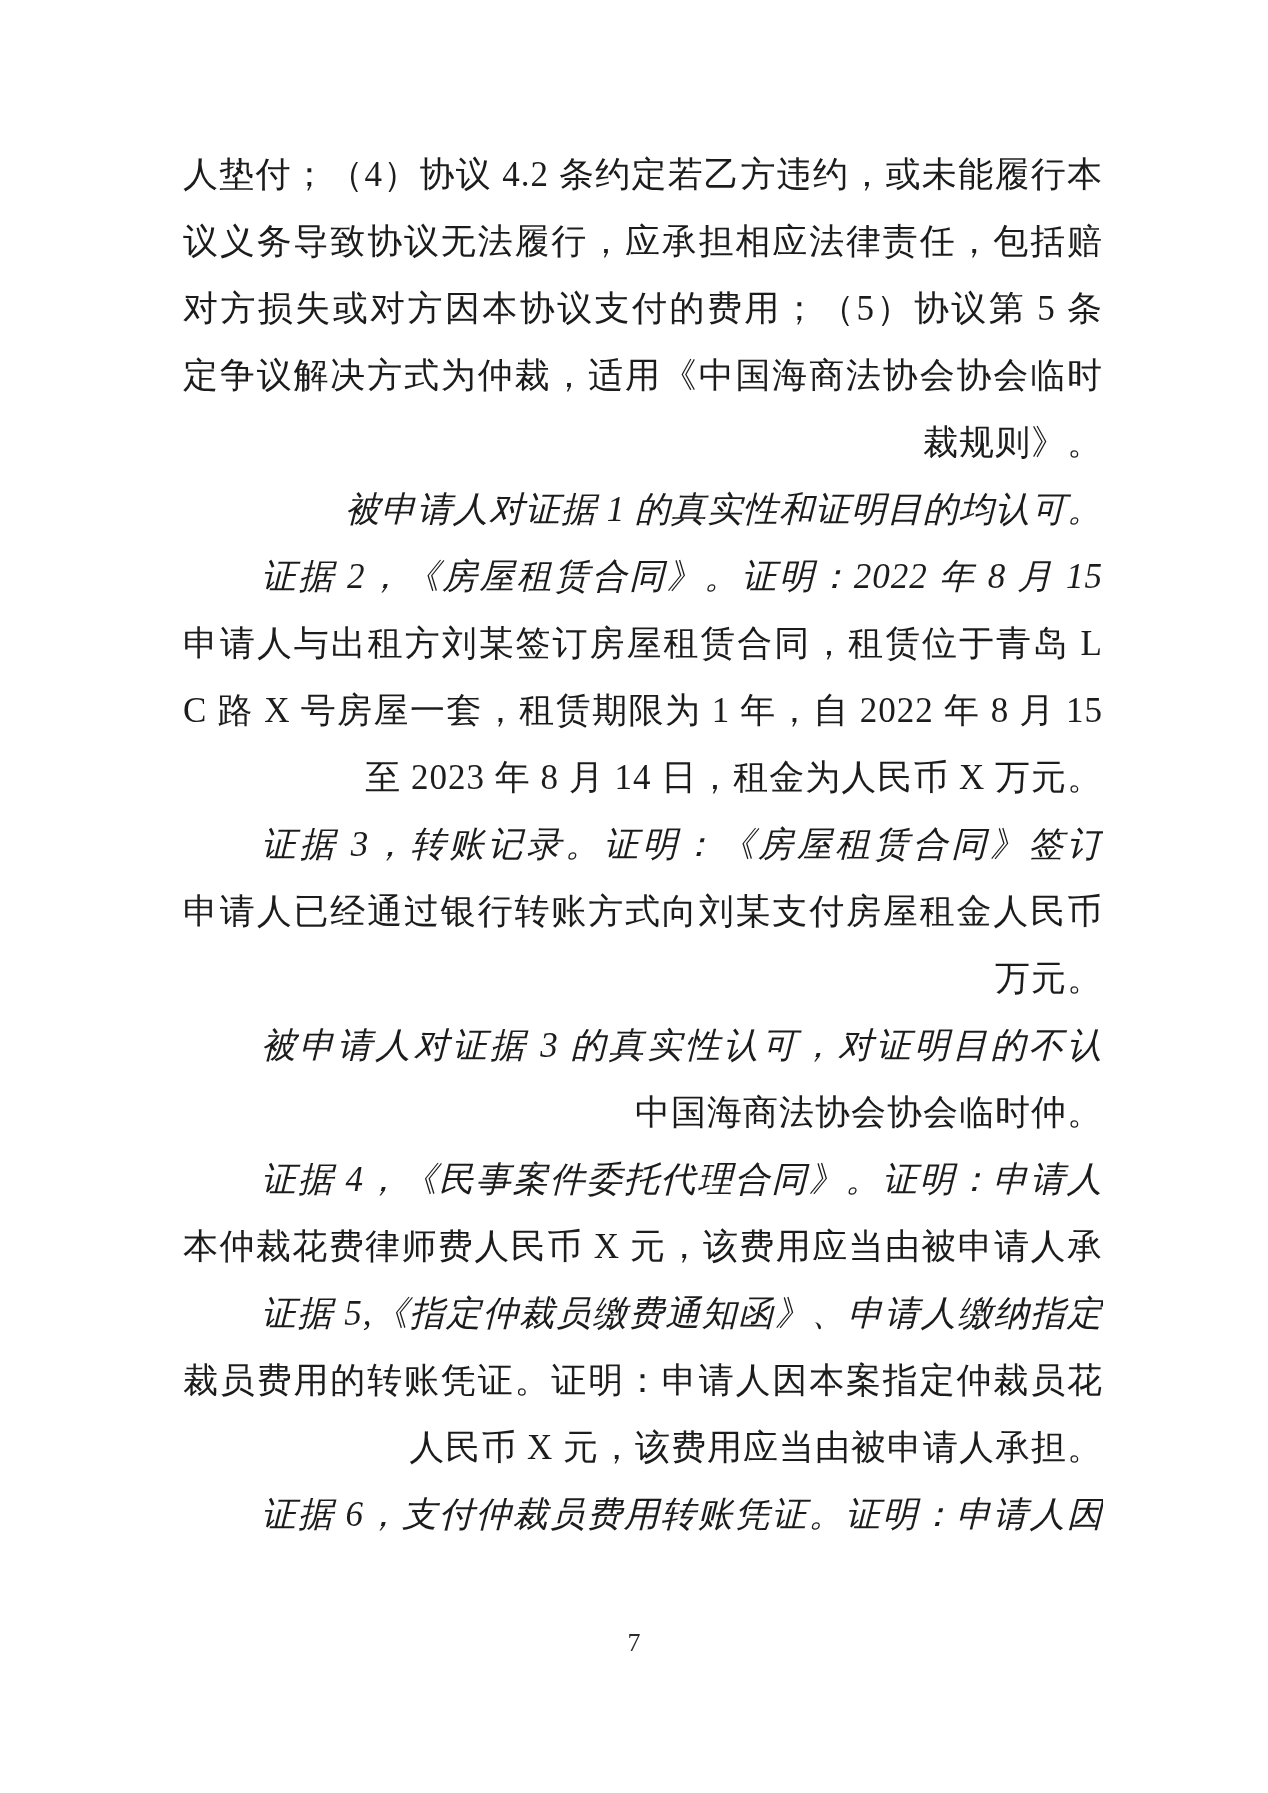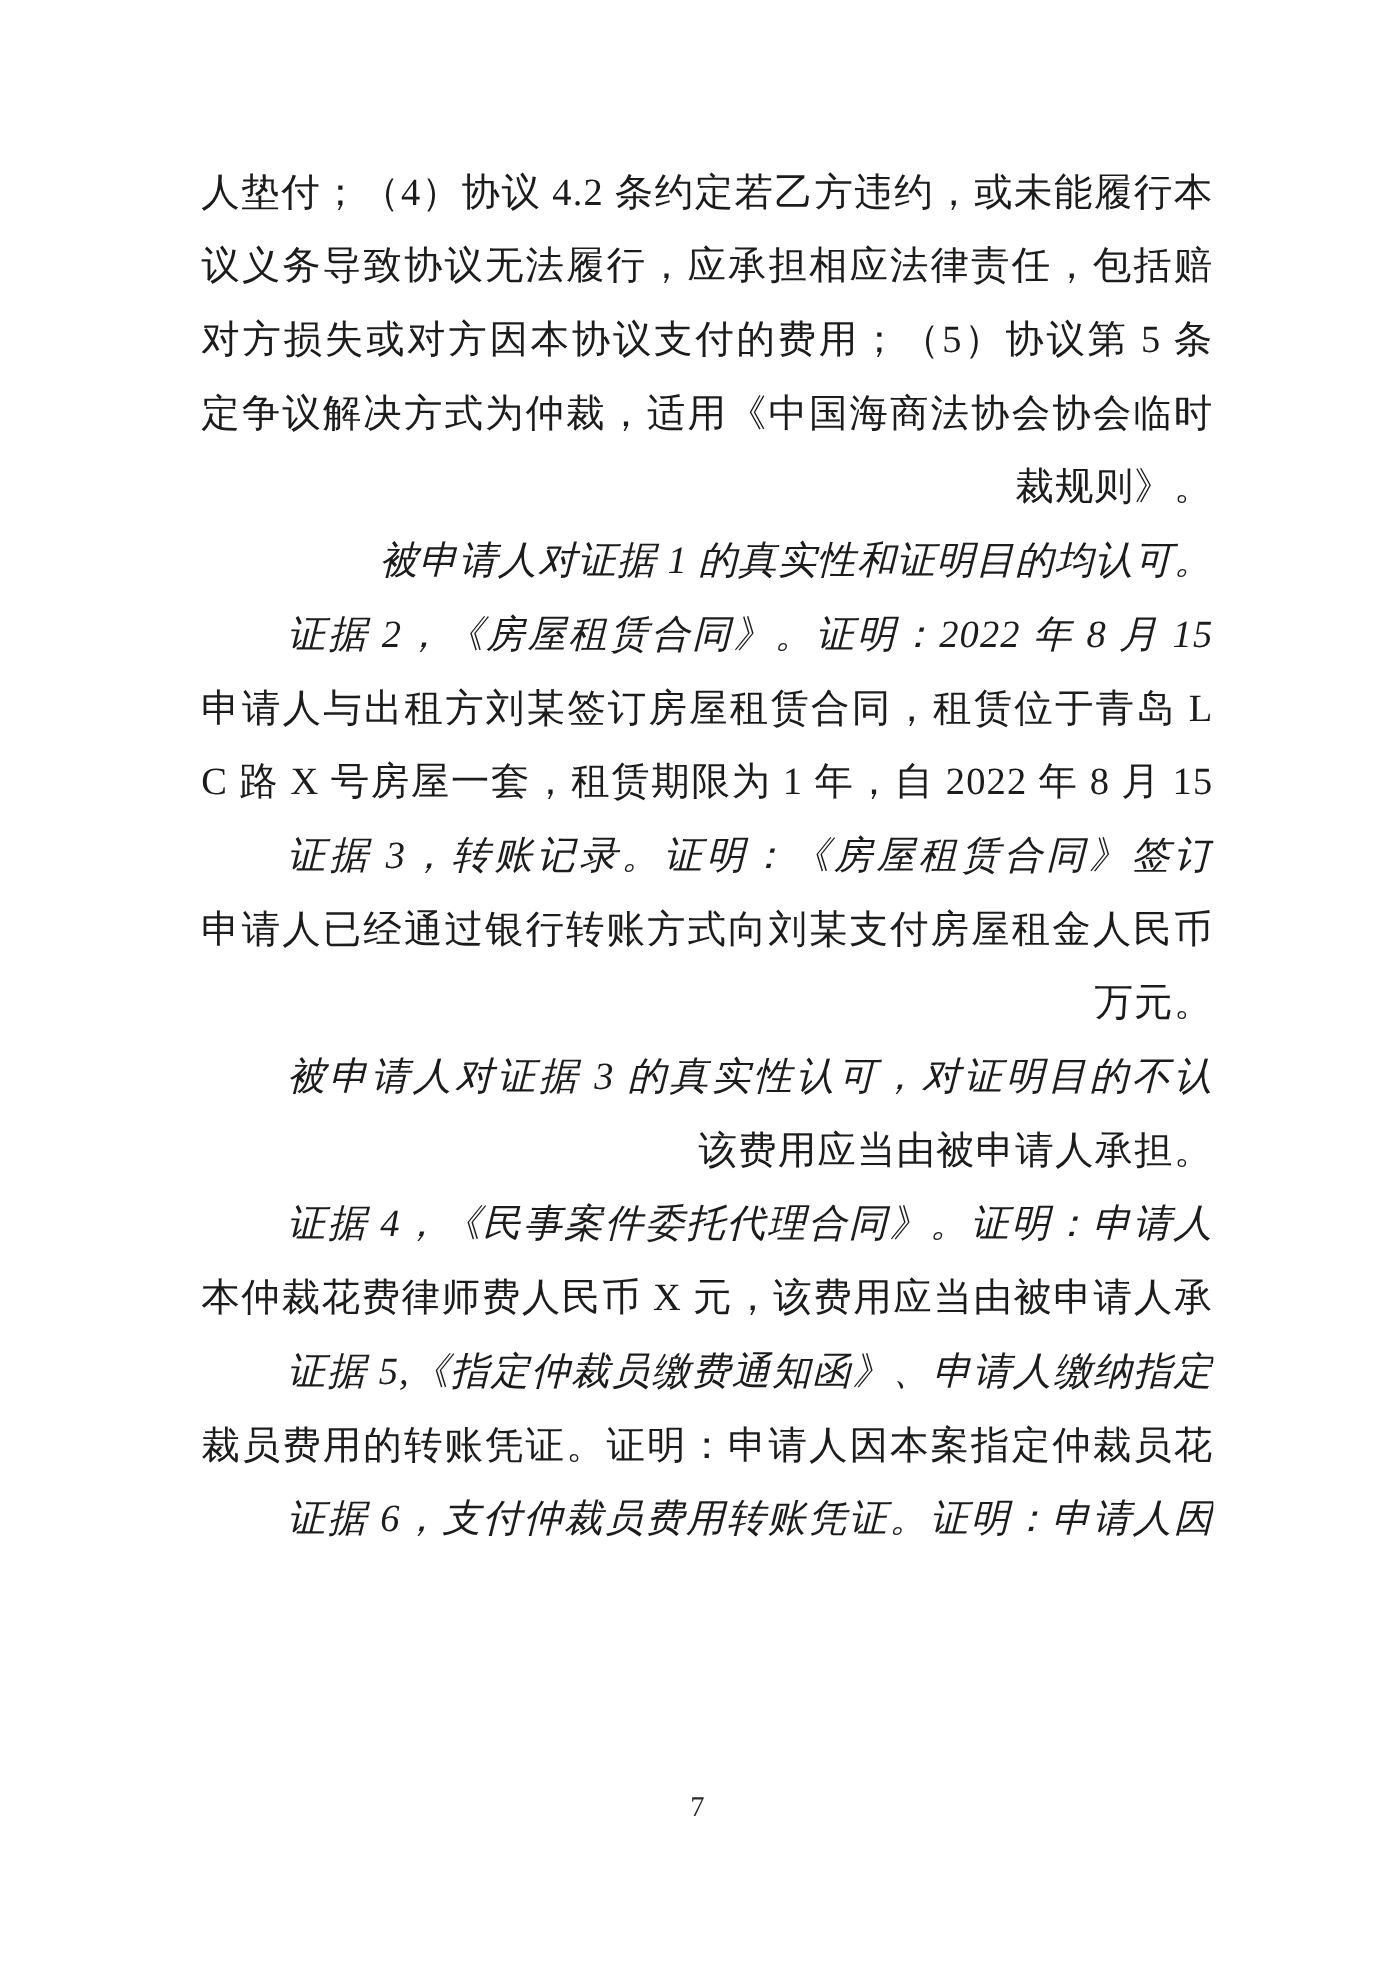--- a/index.html
+++ b/index.html
@@ -67,26 +67,28 @@
   <div class="text-block">
     <div class="line fill">人垫付；（4）协议 4.2 条约定若乙方违约，或未能履行本协</div>
     <div class="line fill">议义务导致协议无法履行，应承担相应法律责任，包括赔偿</div>
     <div class="line fill">对方损失或对方因本协议支付的费用；（5）协议第 5 条约</div>
     <div class="line fill">定争议解决方式为仲裁，适用《中国海商法协会协会临时仲</div>
     <div class="line">裁规则》。</div>
     <div class="line indent">被申请人对证据 1 的真实性和证明目的均认可。</div>
     <div class="line indent fill">证据 2，《房屋租赁合同》。证明：2022 年 8 月 15 日，</div>
     <div class="line fill">申请人与出租方刘某签订房屋租赁合同，租赁位于青岛 L 区</div>
     <div class="line fill">C 路 X 号房屋一套，租赁期限为 1 年，自 2022 年 8 月 15 日</div>
+    <div class="line">至 2023 年 8 月 14 日，租金为人民币 X 万元。</div>
     <div class="line indent fill">证据 3，转账记录。证明：《房屋租赁合同》签订后，</div>
     <div class="line fill">申请人已经通过银行转账方式向刘某支付房屋租金人民币 X</div>
     <div class="line">万元。</div>
     <div class="line indent fill">被申请人对证据 3 的真实性认可，对证明目的不认可，</div>
-    <div class="line">该费用应当由被申请人承担。</div>
+    <div class="line">中国海商法协会协会临时仲。</div>
     <div class="line indent fill">证据 4，《民事案件委托代理合同》。证明：申请人因</div>
     <div class="line fill">本仲裁花费律师费人民币 X 元，该费用应当由被申请人承担。</div>
     <div class="line indent fill">证据 5,《指定仲裁员缴费通知函》、申请人缴纳指定仲</div>
     <div class="line fill">裁员费用的转账凭证。证明：申请人因本案指定仲裁员花费</div>
+    <div class="line">人民币 X 元，该费用应当由被申请人承担。</div>
     <div class="line indent fill">证据 6，支付仲裁员费用转账凭证。证明：申请人因本</div>
   </div>
 
   <div class="page-number">7</div>
 </div>
 
 </body></html>

